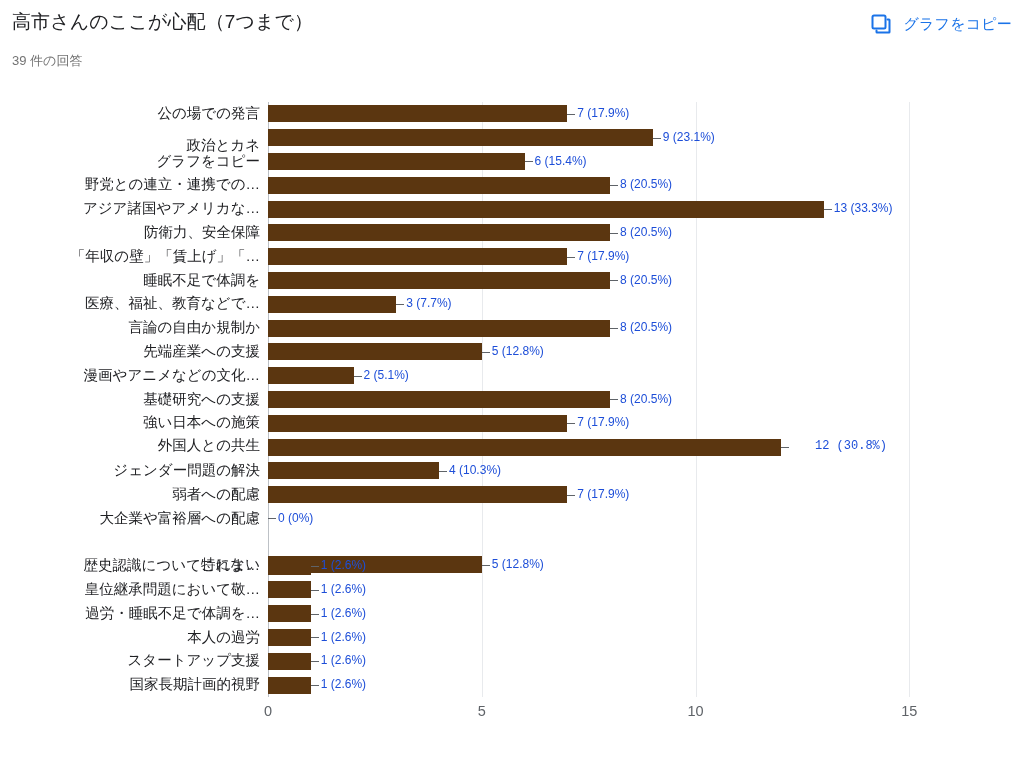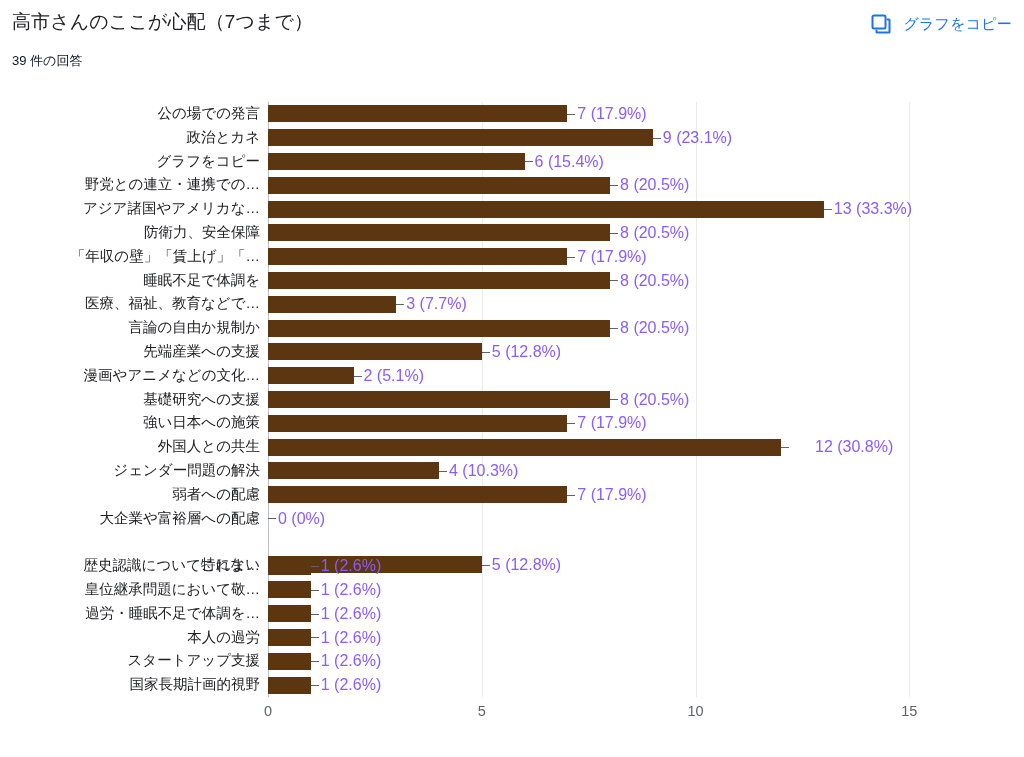--- a/index.html
+++ b/index.html
@@ -32,21 +32,21 @@
     color: #202124;
     letter-spacing: 0.1px;
     line-height: 28px;
     margin: 0;
   }
   .subtitle {
     position: absolute;
     top: 52px;
     left: 12px;
     font-size: 13px;
-    color: #0f172a;
+    color: #737373;
     line-height: 18px;
   }
   .copy-btn {
     position: absolute;
     top: 4px;
     right: 0px;
     display: flex;
     align-items: center;
     gap: 10px;
     cursor: pointer;
@@ -123,22 +123,22 @@
     font-size: 14.5px;
     color: #202124;
     text-align: right;
   }
   .value-label {
     position: absolute;
     top: 0;
     height: 25px;
     line-height: 25px;
     white-space: nowrap;
-    font-size: 16px;
-    color: #8b5cf6;
+    font-size: 12px;
+    color: #1d4ed8;
   }
   .leader {
     position: absolute;
     top: 12px;
     height: 1px;
     width: 8px;
     background: #5f6368;
   }
   .xaxis {
     position: absolute;
@@ -185,21 +185,21 @@
           <div class="gridline" style="left: 641.346px;"></div>
         </div>
       <div class="rows">
           <div class="row" style="top: 0px; height: 23.8px;">
             <div class="row-label" style="height: 23.8px; line-height: 23.8px;">公の場での発言</div>
             <div class="bar" style="width: 299.295px; background: rgb(91, 54, 16); top: 3.4px;"></div>
             <div class="leader" style="left: 299.295px; top: 11.9px;"></div>
             <div class="value-label" style="left: 309.295px; height: 23.8px; line-height: 23.8px;">7 (17.9%)</div>
           </div>
           <div class="row" style="top: 23.8px; height: 23.8px;">
-            <div class="row-label" style="height: 23.8px; line-height: 23.8px;">政治とカネ</div>
+            <div class="row-label" style="height: 23.8px; line-height: 23.8px; margin-top: 8px;">政治とカネ</div>
             <div class="bar" style="width: 384.808px; background: rgb(91, 54, 16); top: 3.4px;"></div>
             <div class="leader" style="left: 384.808px; top: 11.9px;"></div>
             <div class="value-label" style="left: 394.808px; height: 23.8px; line-height: 23.8px;">9 (23.1%)</div>
           </div>
           <div class="row" style="top: 47.6px; height: 23.8px;">
             <div class="row-label" style="height: 23.8px; line-height: 23.8px;">グラフをコピー</div>
             <div class="bar" style="width: 256.538px; background: rgb(91, 54, 16); top: 3.4px;"></div>
             <div class="leader" style="left: 256.538px; top: 11.9px;"></div>
             <div class="value-label" style="left: 266.538px; height: 23.8px; line-height: 23.8px;">6 (15.4%)</div>
           </div>
@@ -262,21 +262,21 @@
             <div class="bar" style="width: 342.051px; background: rgb(91, 54, 16); top: 3.4px;"></div>
             <div class="leader" style="left: 342.051px; top: 11.9px;"></div>
             <div class="value-label" style="left: 352.051px; height: 23.8px; line-height: 23.8px;">8 (20.5%)</div>
           </div>
           <div class="row" style="top: 309.4px; height: 23.8px;">
             <div class="row-label" style="height: 23.8px; line-height: 23.8px; text-align: right;">強い日本への施策</div>
             <div class="bar" style="width: 299.295px; background: rgb(91, 54, 16); top: 3.4px;"></div>
             <div class="leader" style="left: 299.295px; top: 11.9px;"></div>
             <div class="value-label" style="left: 309.295px; height: 23.8px; line-height: 23.8px;">7 (17.9%)</div>
           </div>
-          <div class="row" style="top: 333.2px; height: 23.8px;">
+          <div class="row" style="top: 333.2px; height: 23.8px; font-family: Liberation Mono, monospace;">
             <div class="row-label" style="height: 23.8px; line-height: 23.8px;">外国人との共生</div>
             <div class="bar" style="width: 513.077px; background: rgb(91, 54, 16); top: 3.4px;"></div>
             <div class="leader" style="left: 513.077px; top: 11.9px;"></div>
             <div class="value-label" style="left: 547px; height: 23.8px; line-height: 23.8px;">12 (30.8%)</div>
           </div>
           <div class="row" style="top: 357px; height: 23.8px;">
             <div class="row-label" style="height: 23.8px; line-height: 23.8px;">ジェンダー問題の解決</div>
             <div class="bar" style="width: 171.026px; background: rgb(91, 54, 16); top: 3.4px;"></div>
             <div class="leader" style="left: 171.026px; top: 11.9px;"></div>
             <div class="value-label" style="left: 181.026px; height: 23.8px; line-height: 23.8px;">4 (10.3%)</div>

